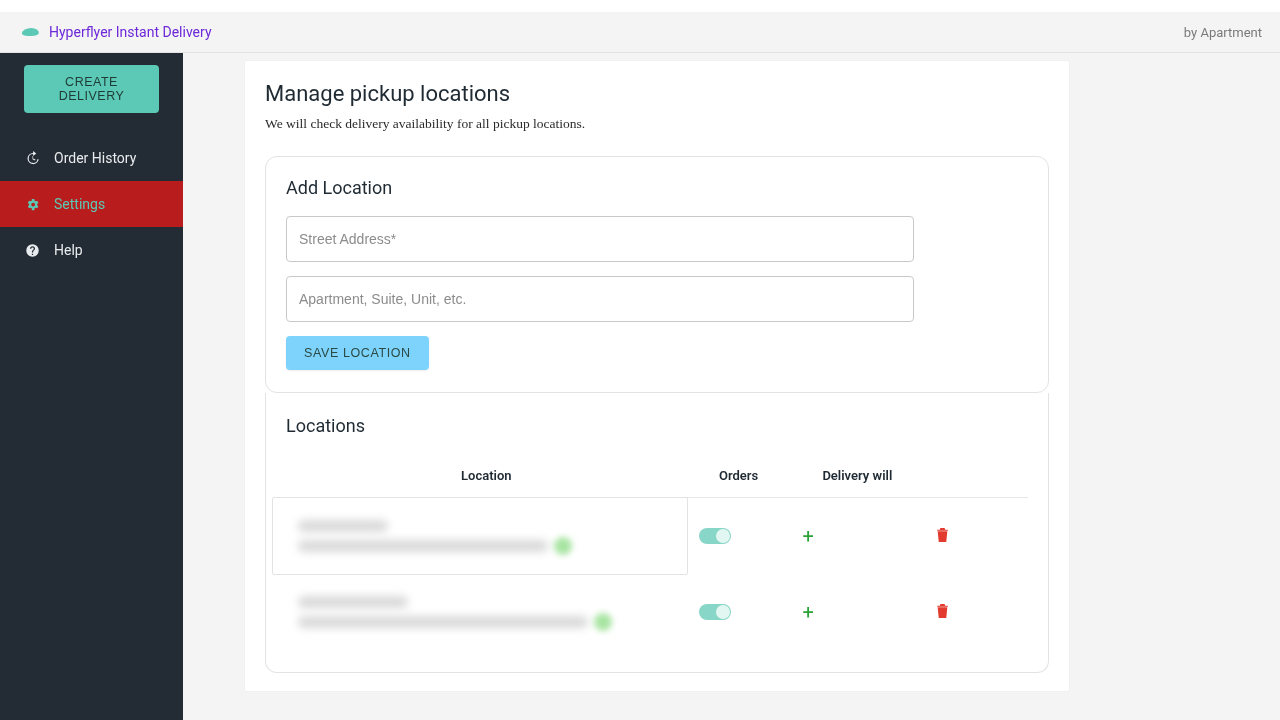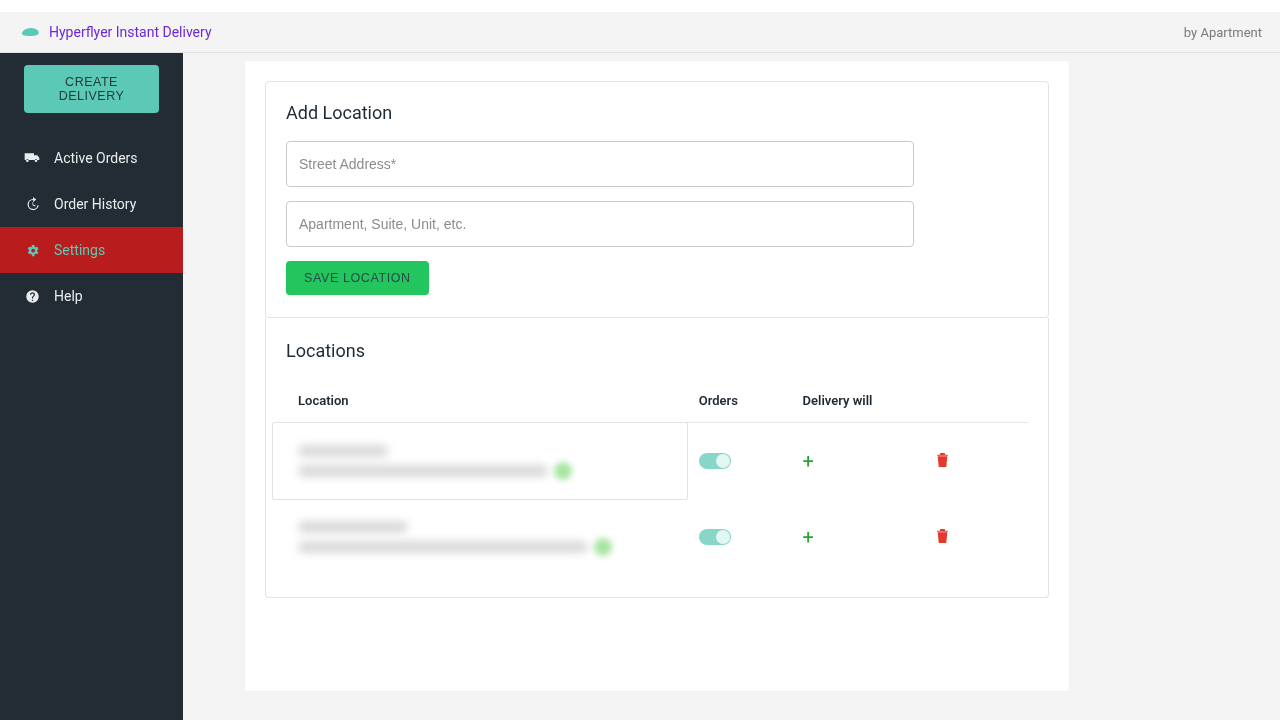--- a/index.html
+++ b/index.html
@@ -85,57 +85,57 @@
     border-radius:2px;
     box-shadow: 0 0 2px rgba(0,0,0,0.05);
     padding: 20px 0 18px 0;
   }
   .card-inner { padding: 0 20px; }
   .page-title { font-size: 22px; color:#1f2a33; font-weight:400; margin-bottom:10px; }
   .page-subtitle { font-size: 13.5px; font-family: Georgia, 'Times New Roman', serif; color:#2b2b2b; margin-bottom:24px; }
 
   .panel {
     border:1px solid #e3e3e3;
-    border-radius:4px;
+    border-radius:12px;
     margin: 0 20px 0 20px;
     padding: 20px 20px 22px 20px;
     position: relative;
   }
   .panel + .panel { border-top:none; border-top-left-radius:0; border-top-right-radius:0; }
   .panel-title { font-size:18px; color:#1f2a33; font-weight:400; margin-bottom:18px; }
 
   .input {
     width: 628px;
     border:1px solid #c9c9c9;
     border-radius:4px;
     padding:14px 12px;
     font-size:14px;
     color:#333;
     margin-bottom:14px;
     outline:none;
   }
   .input::placeholder { color:#8c8c8c; }
   .save-btn {
-    background:#22c55e;
+    background:#7dd3fc;
     color:#2b4a44;
     border:none;
     border-radius:4px;
     padding:10px 18px;
     font-size:12.5px;
     letter-spacing:0.6px;
     font-weight:500;
     cursor:pointer;
     box-shadow: 0 1px 2px rgba(0,0,0,0.08);
   }
 
   .locations-panel { padding-top:22px; }
 
   table.loc-table { width: 100%; border-collapse: collapse; margin-top:4px; }
   .loc-table thead th {
-    text-align:left;
+    text-align:center;
     font-size:13px;
     font-weight:600;
     color:#1f2a33;
     padding: 14px 12px;
     border-bottom:1px solid #e6e6e6;
   }
   .loc-table th.col-location { width: 54%; }
   .loc-table th.col-active { width: 14%; }
   .loc-table th.col-range { width: 18%; }
   .loc-table th.col-actions { width:14%; }
@@ -206,28 +206,20 @@
     <span class="brand-logo"></span>
     <span class="appbar-title">Hyperflyer Instant Delivery</span>
   </div>
   <span class="appbar-right">by Apartment</span>
 </div>
 
 <div class="layout">
   <aside class="sidebar">
     <button class="create-btn">CREATE DELIVERY</button>
 
-    <div class="nav-item">
-      <span class="icon">
-        <svg width="16" height="12" viewBox="0 0 24 18">
-            <path d="M1 2h14v10H1zM15 5h5l3 4v3h-8zM5 15a2 2 0 1 0 0-4 2 2 0 0 0 0 4zm13 0a2 2 0 1 0 0-4 2 2 0 0 0 0 4z"></path>
-          </svg>
-      </span>
-      <span>Active Orders</span>
-    </div>
 
     <div class="nav-item">
       <span class="icon">
         <svg width="15" height="15" viewBox="0 0 24 24">
             <path d="M13 3a9 9 0 1 0 8.94 10H19.9A7 7 0 1 1 13 5v3l5-4-5-4v3zM12 8v5l4 2 .8-1.4L13 12V8z"></path>
           </svg>
       </span>
       <span>Order History</span>
     </div>
 
@@ -245,20 +237,24 @@
         <svg width="15" height="15" viewBox="0 0 24 24">
             <path d="M12 2a10 10 0 1 0 0 20 10 10 0 0 0 0-20zm1 17h-2v-2h2zm2.1-7.8-.9.9c-.7.7-1.2 1.3-1.2 2.9h-2v-.5c0-1.2.5-2.2 1.2-2.9l1.2-1.3c.4-.3.6-.8.6-1.3a2 2 0 0 0-4 0H8a4 4 0 0 1 8 0c0 .9-.4 1.7-.9 2.2z"></path>
           </svg>
       </span>
       <span>Help</span>
     </div>
   </aside>
 
   <main class="main">
     <div class="card">
+      <div class="card-inner">
+        <h1 class="page-title">Manage pickup locations</h1>
+        <p class="page-subtitle">We will check delivery availability for all pickup locations.</p>
+      </div>
 
       <div class="panel">
         <div class="panel-title">Add Location</div>
         <input class="input" type="text" placeholder="Street Address*" style="">
         <input class="input" type="text" placeholder="Apartment, Suite, Unit, etc." style="">
         <button class="save-btn">SAVE LOCATION</button>
       </div>
 
       <div class="panel locations-panel">
         <div class="panel-title">Locations</div>

